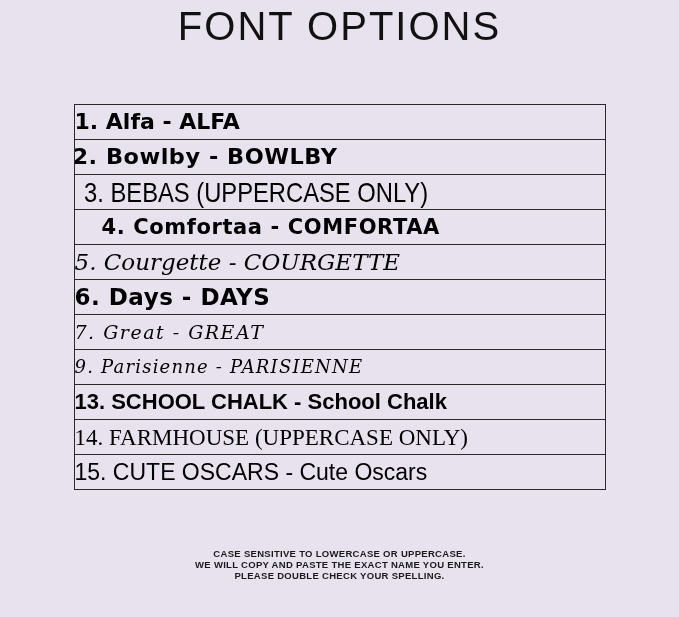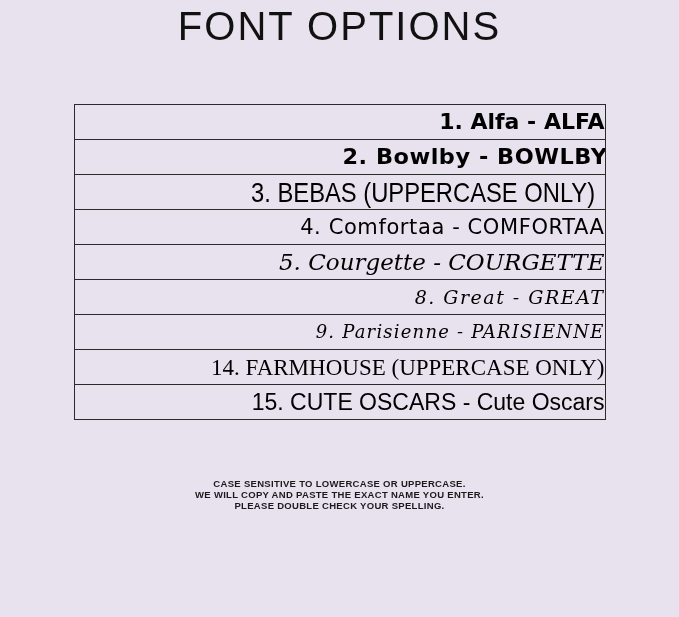--- a/index.html
+++ b/index.html
@@ -38,36 +38,36 @@
     margin-top: 6px;
     border: 1.5px solid #2a2a2a;
     border-bottom: none;
     background: transparent;
   }
   .row {
     border-bottom: 1.5px solid #2a2a2a;
     height: 34px;
     display: flex;
     align-items: center;
-    justify-content: flex-end;
+    justify-content: flex-start;
     text-align: center;
     color: #000;
     overflow: hidden;
     white-space: nowrap;
   }
   .row span {
     display: inline-block;
     line-height: 1;
   }
 
   
   .f-alfa     { font-family: "DejaVu Sans", sans-serif; font-weight: bold; font-size: 22px; letter-spacing: 0px; }
   .f-bowlby   { font-family: "DejaVu Sans", sans-serif; font-weight: bold; font-size: 22px; letter-spacing: 0.5px; transform: scaleX(1.02); }
   .f-bebas    { font-family: "Liberation Sans", sans-serif; font-weight: 400; font-size: 25px; letter-spacing: 0px; transform: scaleY(1.12) scaleX(0.95); }
-  .f-comfortaa{ font-family: "DejaVu Sans", sans-serif; font-weight: 400; font-size: 21px; letter-spacing: 0.6px; }
+  .f-comfortaa{ font-family: "DejaVu Sans", sans-serif; font-weight: 700; font-size: 21px; letter-spacing: 0.6px; margin-left: 27px; }
   .f-courgette{ font-family: "DejaVu Serif", serif; font-style: italic; font-weight: 400; font-size: 23px; letter-spacing: 0px; }
   .f-days     { font-family: "DejaVu Sans", sans-serif; font-weight: bold; font-size: 23px; letter-spacing: 0.5px; }
   .f-great    { font-family: "DejaVu Serif", serif; font-style: italic; font-weight: 400; font-size: 19px; letter-spacing: 1.5px; }
   .f-luckiest { font-family: "DejaVu Sans", sans-serif; font-weight: bold; font-size: 21px; letter-spacing: 0px; transform: scaleX(0.97); }
   .f-parisienne{ font-family: "DejaVu Serif", serif; font-style: italic; font-weight: 400; font-size: 18px; letter-spacing: 1.2px; }
   .f-permanent{ font-family: "DejaVu Sans", sans-serif; font-weight: bold; font-size: 20px; letter-spacing: 0.8px; }
   .f-roadbay  { font-family: "Liberation Sans", sans-serif; font-weight: 400; font-size: 21px; letter-spacing: 0.8px; }
   .f-university{ font-family: "DejaVu Serif", serif; font-weight: bold; font-size: 21px; letter-spacing: 0px; }
   .f-chalk    { font-family: "Liberation Sans", sans-serif; font-weight: bold; font-size: 22px; letter-spacing: 0px; }
   .f-farmhouse{ font-family: "Liberation Serif", serif; font-weight: 400; font-size: 23px; letter-spacing: 0px; }
@@ -102,24 +102,30 @@
       <div class="row">
         <span class="f-bebas">3. BEBAS (UPPERCASE ONLY)</span>
       </div>
       <div class="row">
         <span class="f-comfortaa">4. Comfortaa - COMFORTAA</span>
       </div>
       <div class="row">
         <span class="f-courgette">5. Courgette - COURGETTE</span>
       </div>
       <div class="row">
-        <span class="f-great">8. Great - GREAT</span>
+        <span class="f-days">6. Days - DAYS</span>
+      </div>
+      <div class="row">
+        <span class="f-great">7. Great - GREAT</span>
       </div>
       <div class="row">
         <span class="f-parisienne">9. Parisienne - PARISIENNE</span>
+      </div>
+      <div class="row">
+        <span class="f-chalk">13. SCHOOL CHALK - School Chalk</span>
       </div>
       <div class="row">
         <span class="f-farmhouse">14. FARMHOUSE (UPPERCASE ONLY)</span>
       </div>
       <div class="row">
         <span class="f-cute">15. CUTE OSCARS - Cute Oscars</span>
       </div>
     </div>
 
   <div class="footer">

